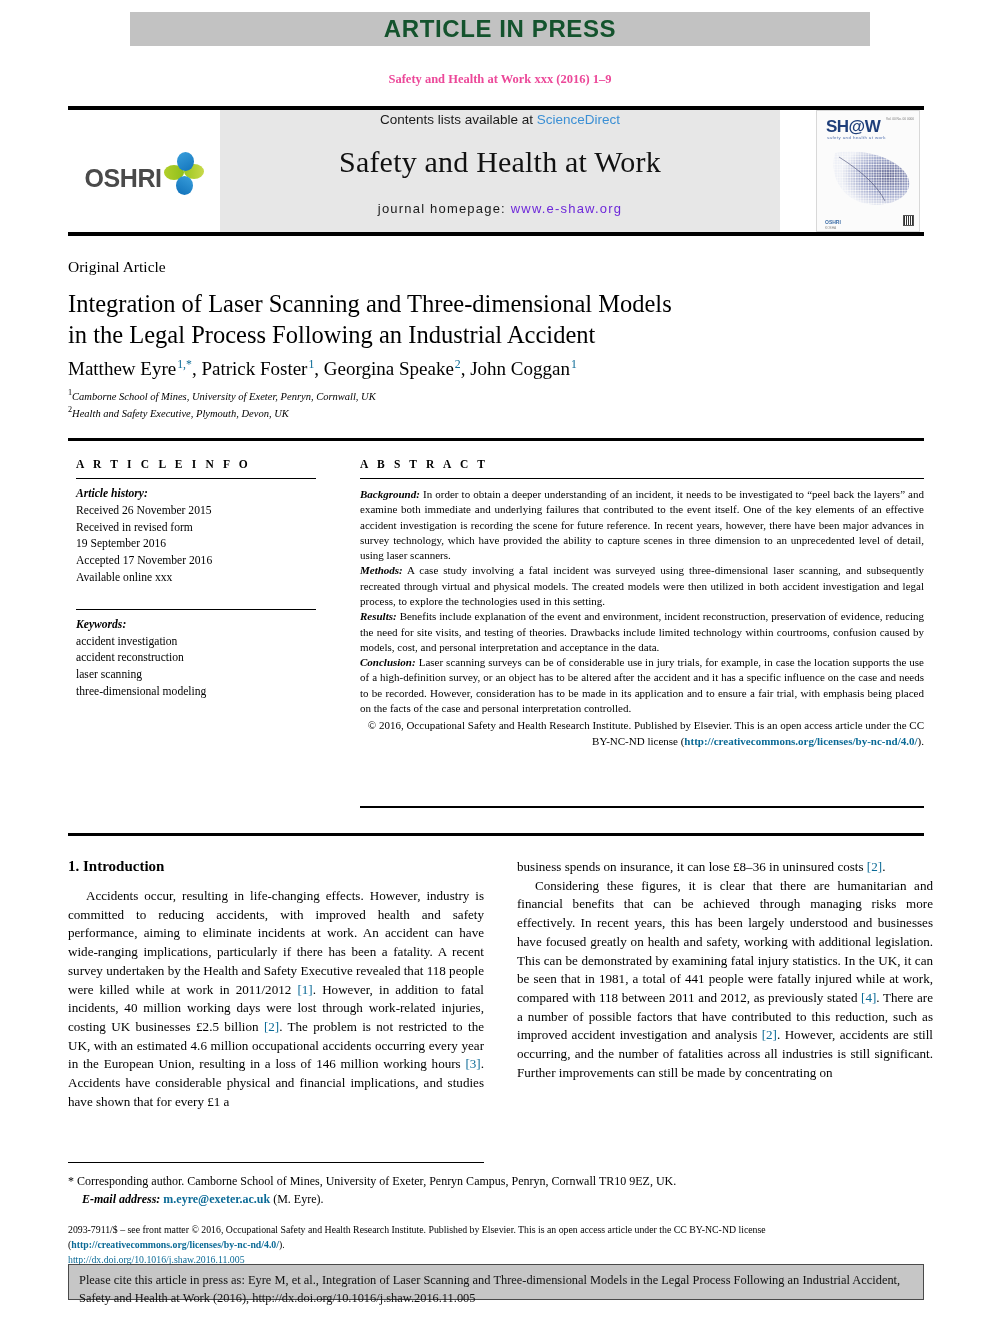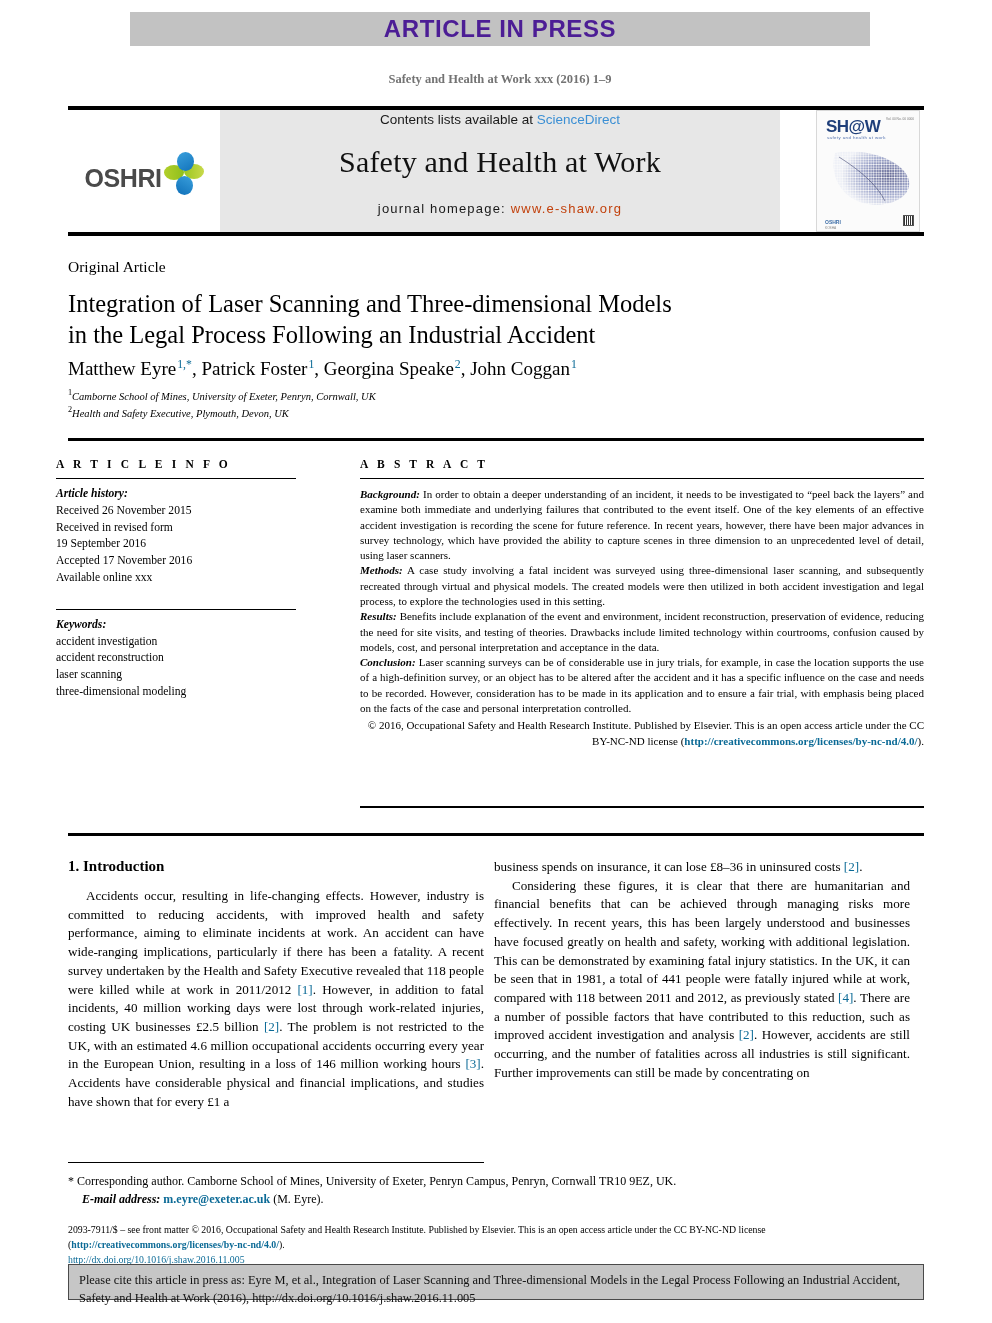--- a/index.html
+++ b/index.html
@@ -33,34 +33,34 @@
     background: #c2c2c2;
     display: flex;
     align-items: center;
     justify-content: center;
   }
   .press-banner span {
     font-family: "Liberation Sans", sans-serif;
     font-weight: bold;
     font-size: 24px;
     letter-spacing: 0.6px;
-    color: #4c1d95;
+    color: #14532d;
     text-align: right;
   }
 
   
   .journal-ref {
     position: absolute;
     left: 8px; right: 0;
     top: 72px;
     text-align: center;
     font-family: "Liberation Serif", serif;
     font-weight: bold;
     font-size: 12.5px;
-    color: #737373;
+    color: #ec4899;
   }
 
   
   .rule-thick-top {
     position: absolute;
     left: 68px; right: 68px;
     top: 106px;
     height: 4px;
     background: #000;
   }
@@ -159,21 +159,21 @@
     letter-spacing: 0.2px;
   }
   .homepage-line {
     font-family: "Liberation Sans", sans-serif;
     font-size: 13px;
     letter-spacing: 1.2px;
     color: #1a1a1a;
     margin-bottom: 4px;
   }
   .homepage-line .url {
-    color: #c2410c;
+    color: #6d28d9;
   }
 
   
   .cover-cell {
     width: 112px;
     flex: none;
     display: flex;
     align-items: center;
     justify-content: center;
     margin-left: 32px;
@@ -294,21 +294,21 @@
     position: absolute;
     left: 68px; right: 68px;
     top: 438px;
     height: 3px;
     background: #000;
   }
 
   
   .info-col {
     position: absolute;
-    left: 56px;
+    left: 76px;
     top: 458px;
     width: 240px;
   }
   .abs-col {
     position: absolute;
     left: 360px;
     top: 458px;
     width: 564px;
   }
   .section-caps {
@@ -385,21 +385,21 @@
 
   
   .body-left {
     position: absolute;
     left: 68px;
     top: 858px;
     width: 416px;
   }
   .body-right {
     position: absolute;
-    left: 494px;
+    left: 517px;
     top: 858px;
     width: 416px;
   }
   .sec-head {
     font-family: "Liberation Serif", serif;
     font-weight: bold;
     font-size: 15px;
     margin: 0 0 12px 0;
   }
   .body-text {

